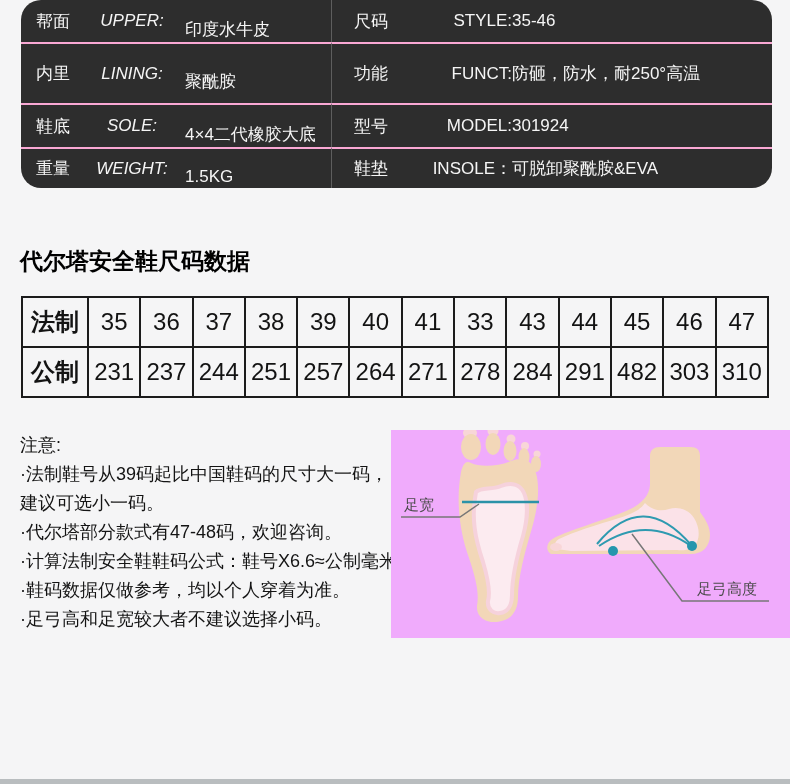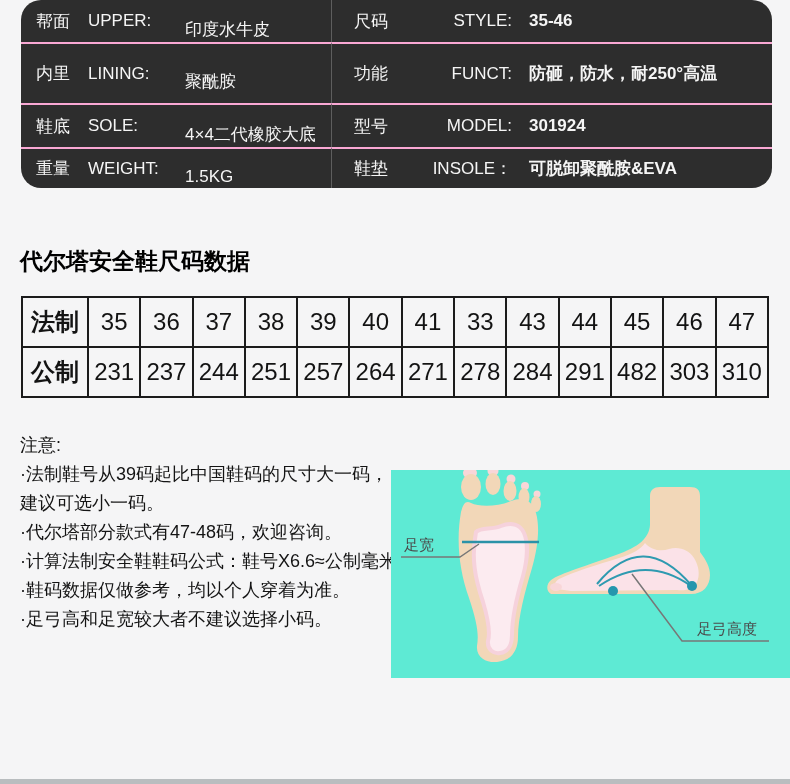--- a/index.html
+++ b/index.html
@@ -13,24 +13,24 @@
   .spec{
     position:absolute;left:21px;top:0;width:751px;height:188px;
     background:#2d2d2d;color:#f5f5f5;font-size:17px;
     display:grid;grid-template-columns:311px 1fr;grid-template-rows:42px 61px 44px 41px;border-radius:20px;
   }
   .spec .cell{display:flex;align-items:center;box-sizing:border-box;white-space:nowrap;}
   .spec .cell.l{border-right:1px solid #5e5e5e;padding-left:15px;}
   .spec .cell.r{padding-left:22px;}
   .spec .cell:nth-child(n+3){border-top:2px solid #f9a8d4;}
   .spec .zh{width:52px;}
-  .spec .l .en{width:88px;text-align:left;}
+  .spec .l .en{width:88px;text-align:center;font-style:italic;}
   .spec .l .val{margin-left:9px;margin-top:16px;}
   .spec .r .en{width:106px;text-align:right;}
-  .spec .r .val{margin-left:17px;font-weight:bold;}
+  .spec .r .val{}
   
   .heading{
     position:absolute;left:20px;top:246px;
     font-size:23px;font-weight:bold;color:#000;
   }
   table.sizes{
     position:absolute;left:21px;top:296px;width:748px;
     border-collapse:collapse;table-layout:fixed;
   }
   table.sizes td{
@@ -38,22 +38,22 @@
     font-size:24px;color:#131313;overflow:hidden;
   }
   table.sizes td.lab{font-weight:bold;width:62px;}
   
   .notes{
     position:absolute;left:20px;top:431px;width:380px;
     font-size:18px;line-height:29px;color:#141414;
   }
   
   .panel{
-    position:absolute;left:391px;top:470px;width:399px;height:208px;
-    background:#5eead4;
+    position:absolute;left:391px;top:430px;width:399px;height:208px;
+    background:#f0abfc;
   }
   .panel svg{position:absolute;left:0;top:0;}
   .panel .lbl{
     position:absolute;font-size:15px;color:#4a4a4a;white-space:nowrap;
   }
   .lbl-width{left:13px;top:66px;}
   .lbl-arch{left:306px;top:150px;}
   
   .strip{
     position:absolute;left:0;top:779px;width:790px;height:5px;background:#b9bdbf;

